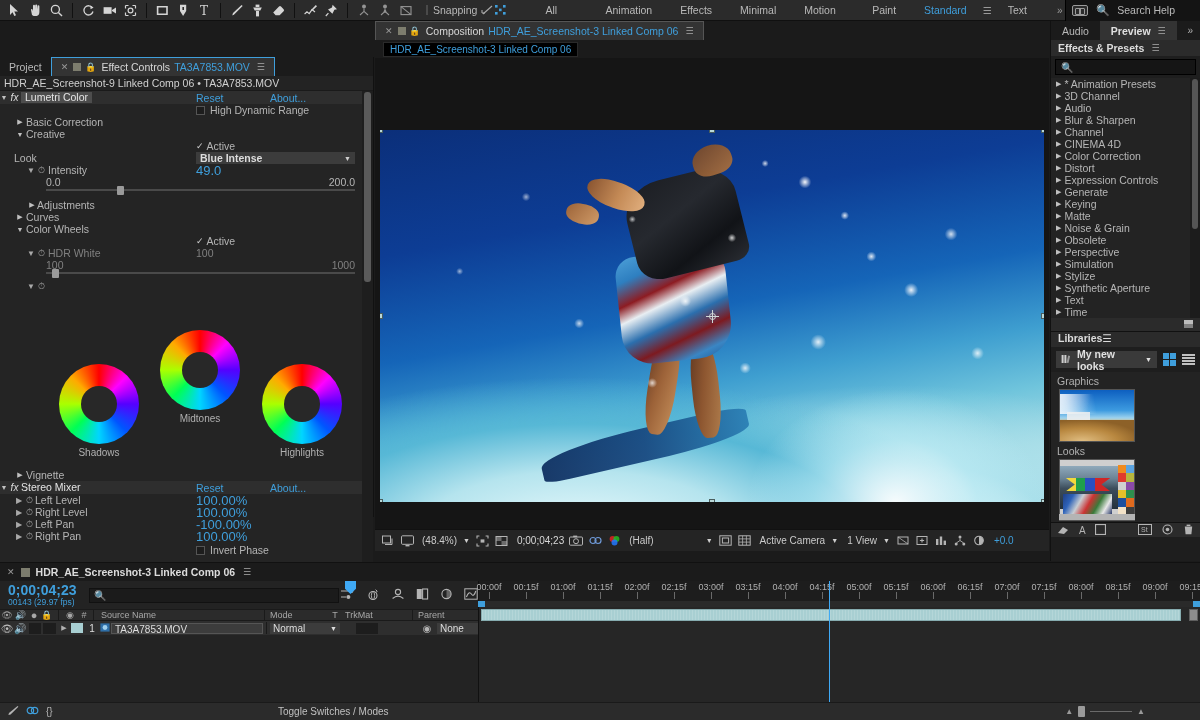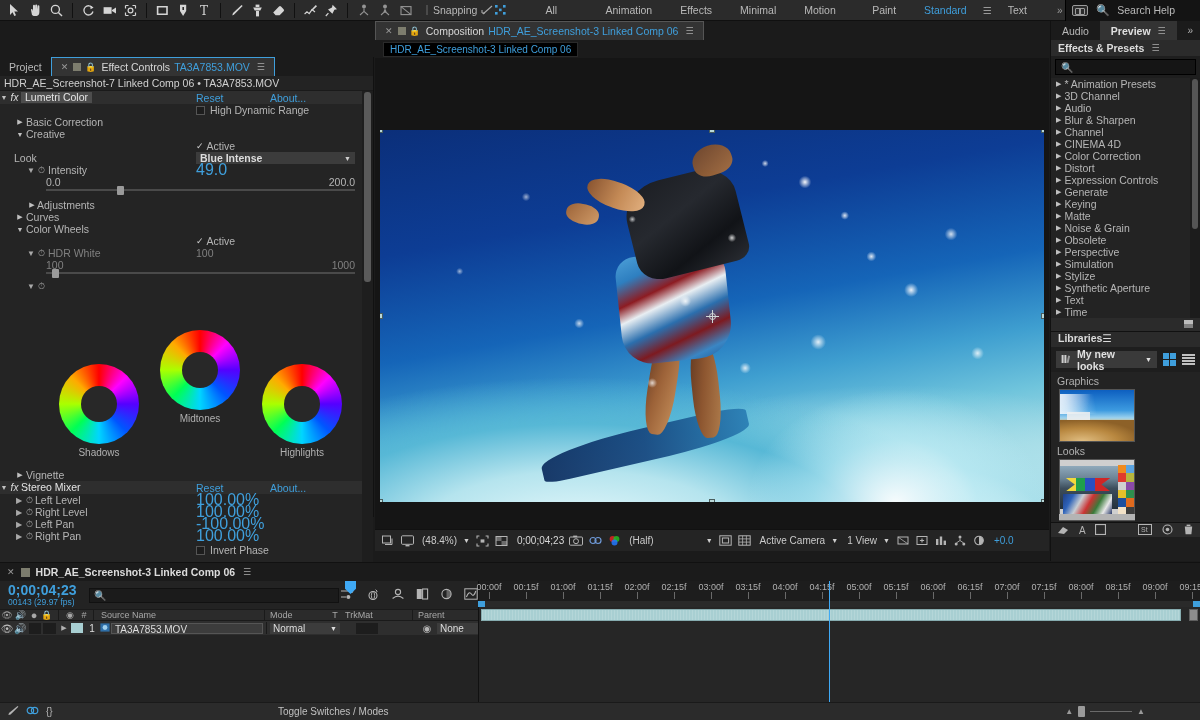--- a/index.html
+++ b/index.html
@@ -57,21 +57,21 @@
   .rowfx{height:13px;background:#2e2e2e;display:flex;align-items:center;font-size:10.5px;}
   .tri{width:8px;text-align:center;font-size:7px;color:#c0c0c0;flex:0 0 8px;}
   .fxi{font-style:italic;font-size:10px;color:#ddd;width:13px;text-align:center;}
   .fxname{background:#4d4d4d;padding:0 4px;color:#e4e4e4;font-size:10.5px;line-height:11px;}
   .fxname.plain{background:none;padding-left:0;}
   .reset{position:absolute;left:196px;color:#3f9fdc;font-size:10.5px;cursor:default;}
   .about{position:absolute;left:270px;color:#3f9fdc;font-size:10.5px;cursor:default;}
   .cb{width:9px;height:9px;background:#1d1d1d;border:1px solid #555;display:inline-block;}
   .lbl{color:#b5b5b5;}
   .lbl.dim{color:#808080;}
-  .val{color:#3f9fdc;font-size:16px;}
+  .val{color:#3f9fdc;font-size:13px;}
   .sw{width:10px;text-align:center;color:#a9a9a9;font-size:8px;}
   .stopw{width:11px;text-align:center;color:#a0a0a0;font-size:9px;}
   .chk{color:#d0d0d0;font-size:9px;margin-right:3px;}
   .dd{position:absolute;left:196px;right:18px;height:12px;background:#3c3c3c;
       display:flex;align-items:center;padding:0 4px;justify-content:space-between;
       color:#dcdcdc;font-size:10.5px;font-weight:bold;}
   .dd .cv{font-size:7px;color:#cfcfcf;}
   .slider{position:absolute;left:46px;right:18px;top:7px;height:2px;background:#4a4a4a;}
   .sl-handle{position:absolute;width:7px;height:9px;background:#9a9a9a;border-radius:1px;top:-3px;}
   .minmax{font-size:10.5px;}
@@ -343,21 +343,21 @@
       </div>
       <div class="tab sel">
         <span class="x">✕</span>
         <span class="sq"></span>
         <span class="lock">🔒</span>
         <span>Effect Controls</span>
         <span class="cyan">TA3A7853.MOV</span>
         <span class="mnu">☰</span>
       </div>
     </div>
-    <div class="ec-head">HDR_AE_Screenshot-7 Linked Comp 06 • TA3A7853.MOV</div>
+    <div class="ec-head">HDR_AE_Screenshot-9 Linked Comp 06 • TA3A7853.MOV</div>
 
     <div class="ec-body">
 
       <div class="rowfx">
         <span class="tri">▼</span>
         <span class="fxi">fx</span>
         <span class="fxname">Lumetri Color</span>
         <span class="reset">Reset</span>
         <span class="about">About...</span>
       </div>

